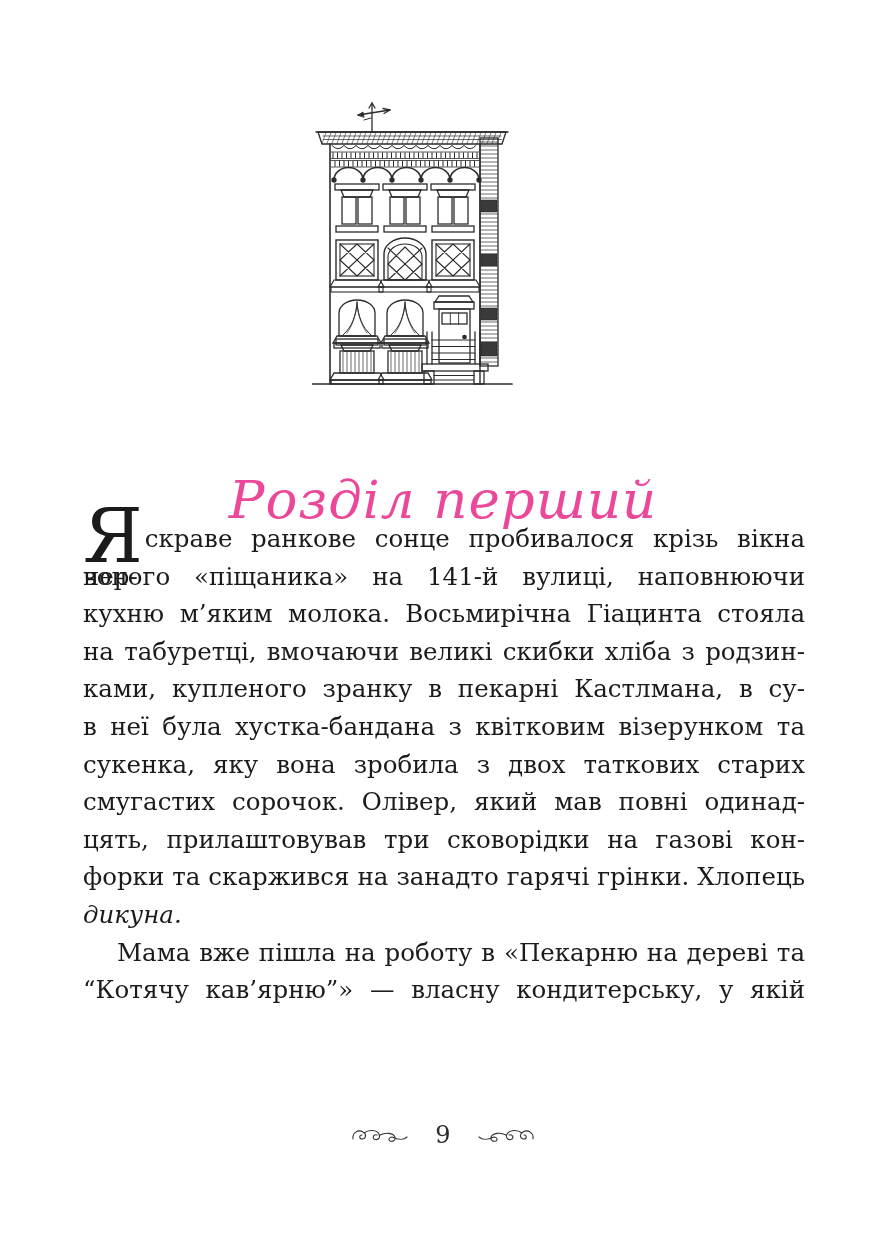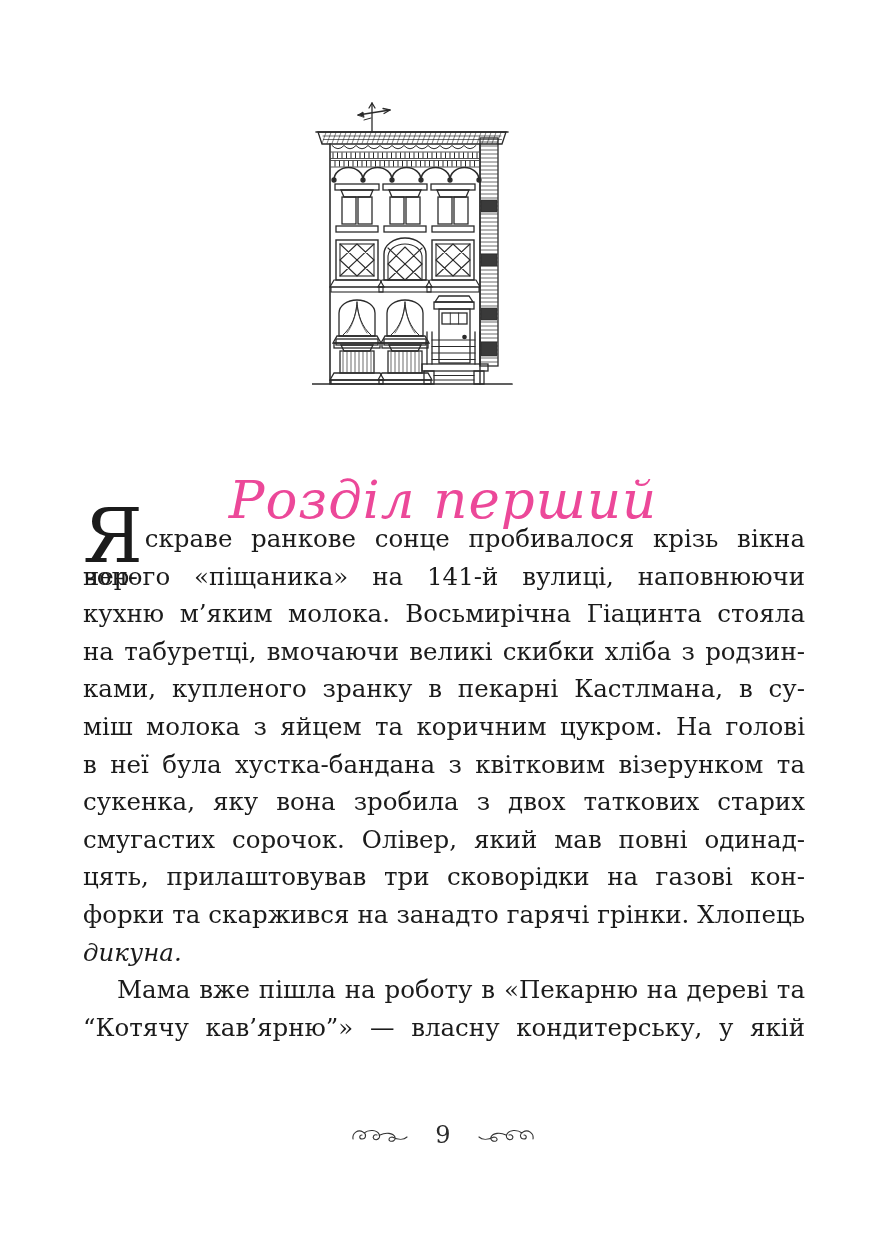--- a/index.html
+++ b/index.html
@@ -207,21 +207,20 @@
   </div>
 
   <div class="chapter-title">Розділ перший</div>
 
   <div class="body-text">
       <div class="line"><span class="initial">Я</span>скраве ранкове сонце пробивалося крізь вікна чер-</div>
       <div class="line">воного «піщаника» на 141-й вулиці, наповнюючи</div>
       <div class="line">кухню м’яким молока. Восьмирічна Гіацинта стояла</div>
       <div class="line">на табуретці, вмочаючи великі скибки хліба з родзин-</div>
       <div class="line">ками, купленого зранку в пекарні Кастлмана, в су-</div>
-      <div class="line">міш молока з яйцем та коричним цукром. На голові</div>
       <div class="line">в неї була хустка-бандана з квітковим візерунком та</div>
       <div class="line">сукенка, яку вона зробила з двох таткових старих</div>
       <div class="line">смугастих сорочок. Олівер, який мав повні одинад-</div>
       <div class="line">цять, прилаштовував три сковорідки на газові кон-</div>
       <div class="line">форки та скаржився на занадто гарячі грінки. Хлопець</div>
       <div class="line flush">дикуна.</div>
       <div class="line indent">Мама вже пішла на роботу в «Пекарню на дереві та</div>
       <div class="line">“Котячу кав’ярню”» — власну кондитерську, у якій</div>
     </div>
 

